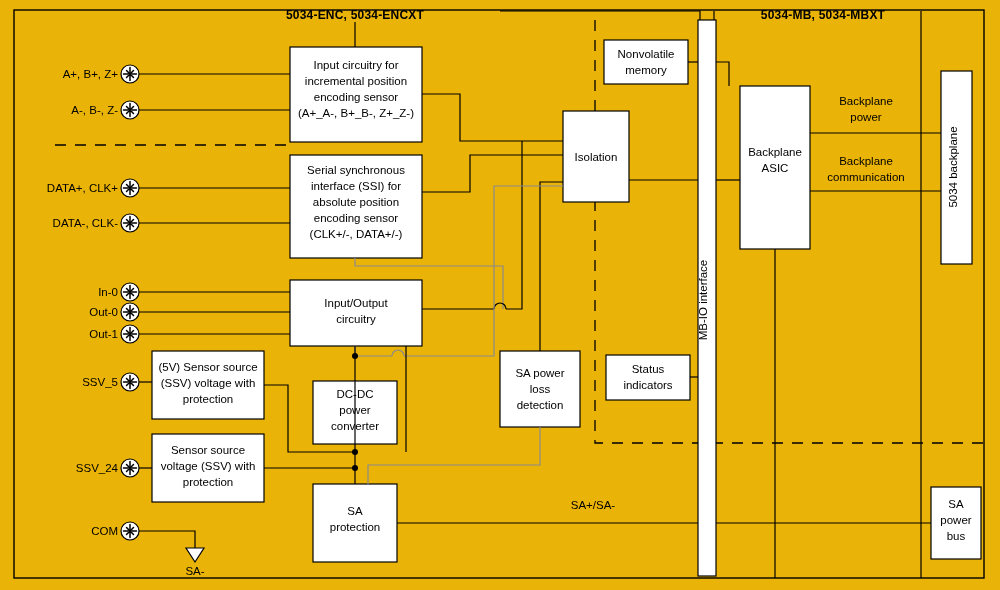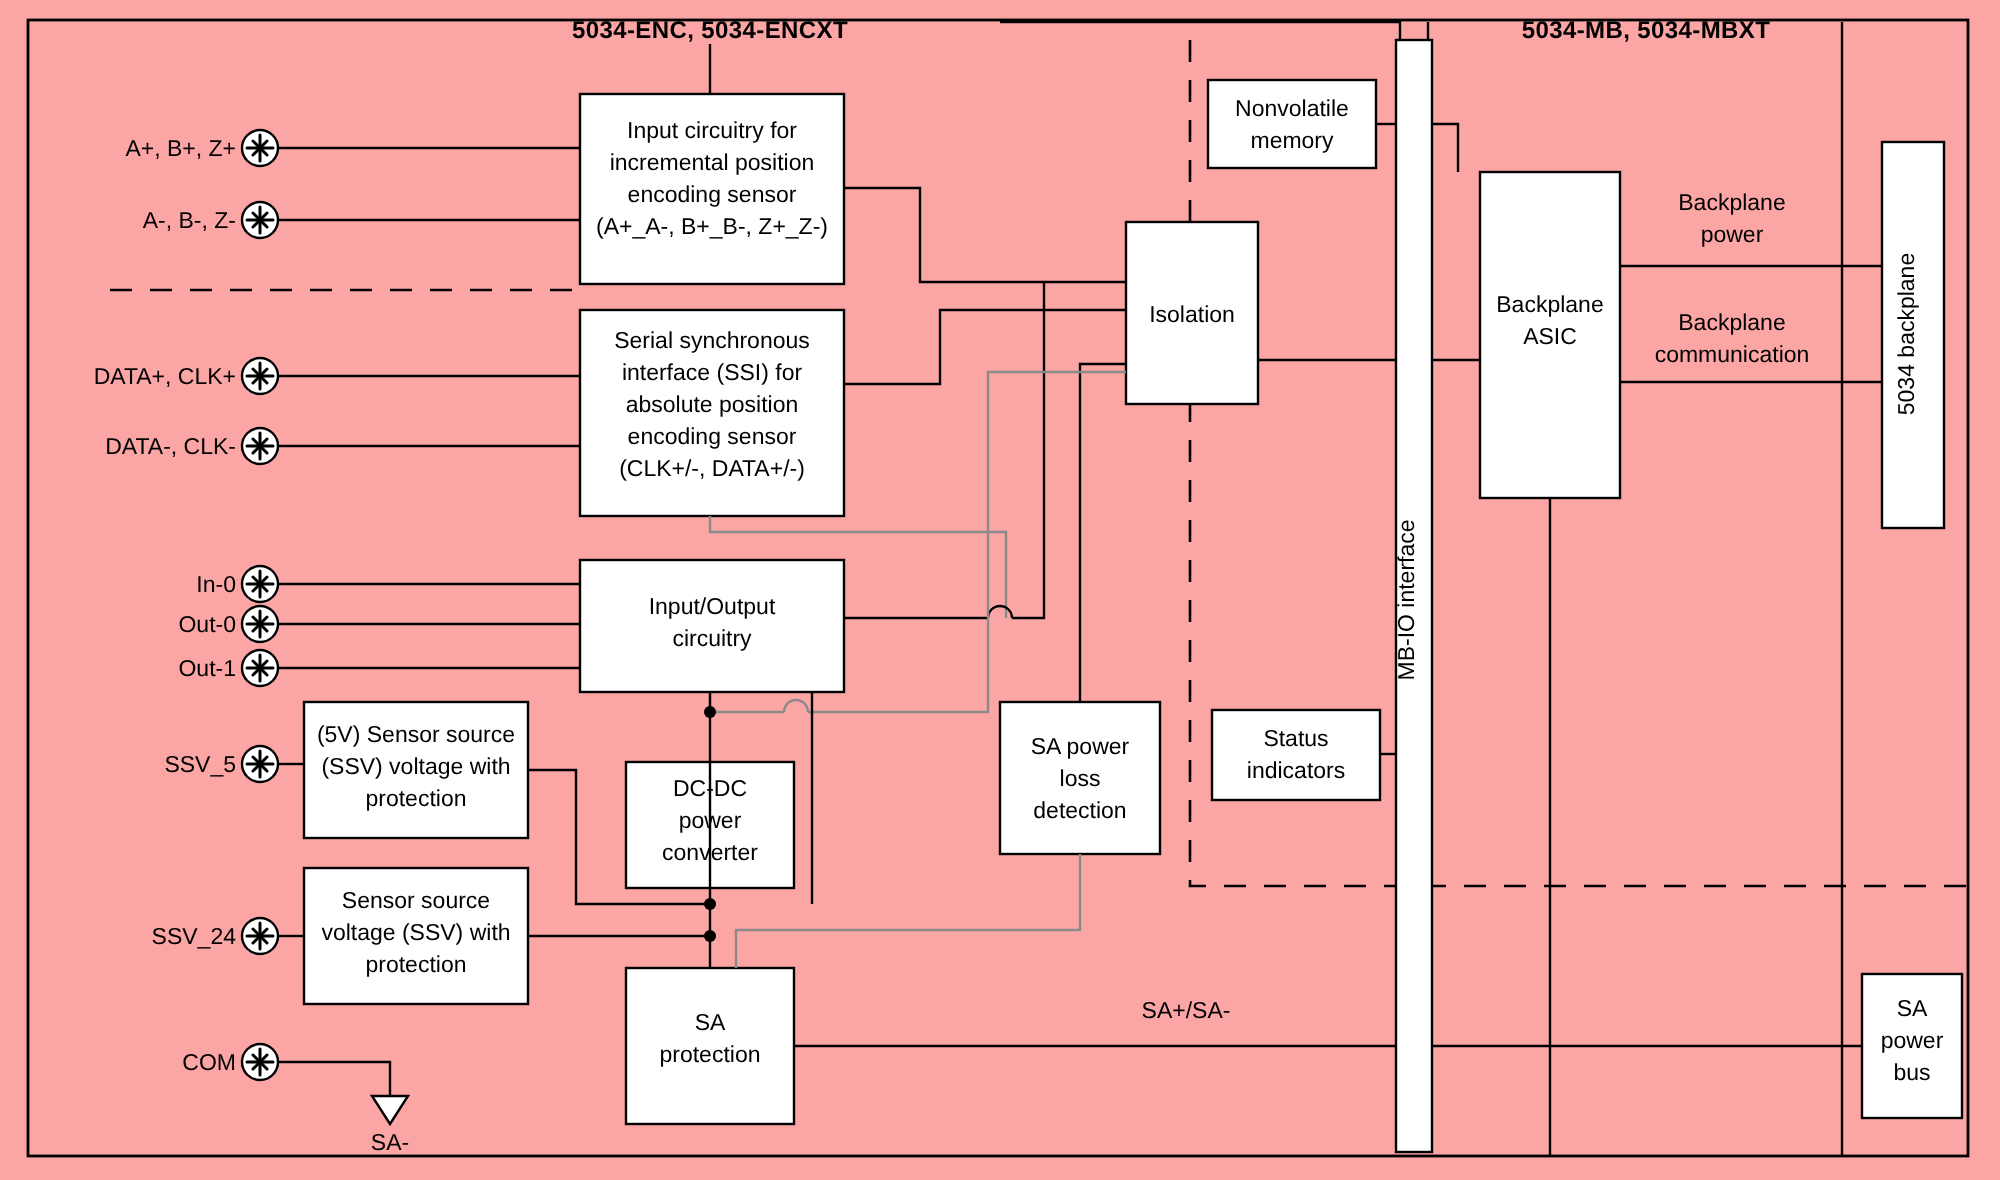--- a/index.html
+++ b/index.html
@@ -1,19 +1,19 @@
 <!DOCTYPE html>
 <html><head>
 <meta charset="utf-8">
 <style>
   html,body{margin:0;padding:0;background:#ffffff;}
   #root{
     position:relative;
     width:1000px;height:590px;
-    background:#fca5a5;
+    background:#eab308;
     font-family:"Liberation Sans", sans-serif;
   }
   svg#diagram{position:absolute;left:0;top:0;width:1000px;height:590px;}
   .blk{fill:#ffffff;stroke:#000000;stroke-width:1.2;}
   .wire{stroke:#000000;stroke-width:1.2;fill:none;}
   .wire-gray{stroke:#8a8a8a;stroke-width:1.2;fill:none;}
   .frame{fill:none;stroke:#000000;stroke-width:1.4;}
   .dash{fill:none;stroke:#000000;stroke-width:1.3;stroke-dasharray:11 9;}
   .term{fill:#ffffff;stroke:#000000;stroke-width:1.2;}
   .termcross{stroke:#000000;stroke-width:1.5;fill:none;stroke-linecap:round;}

